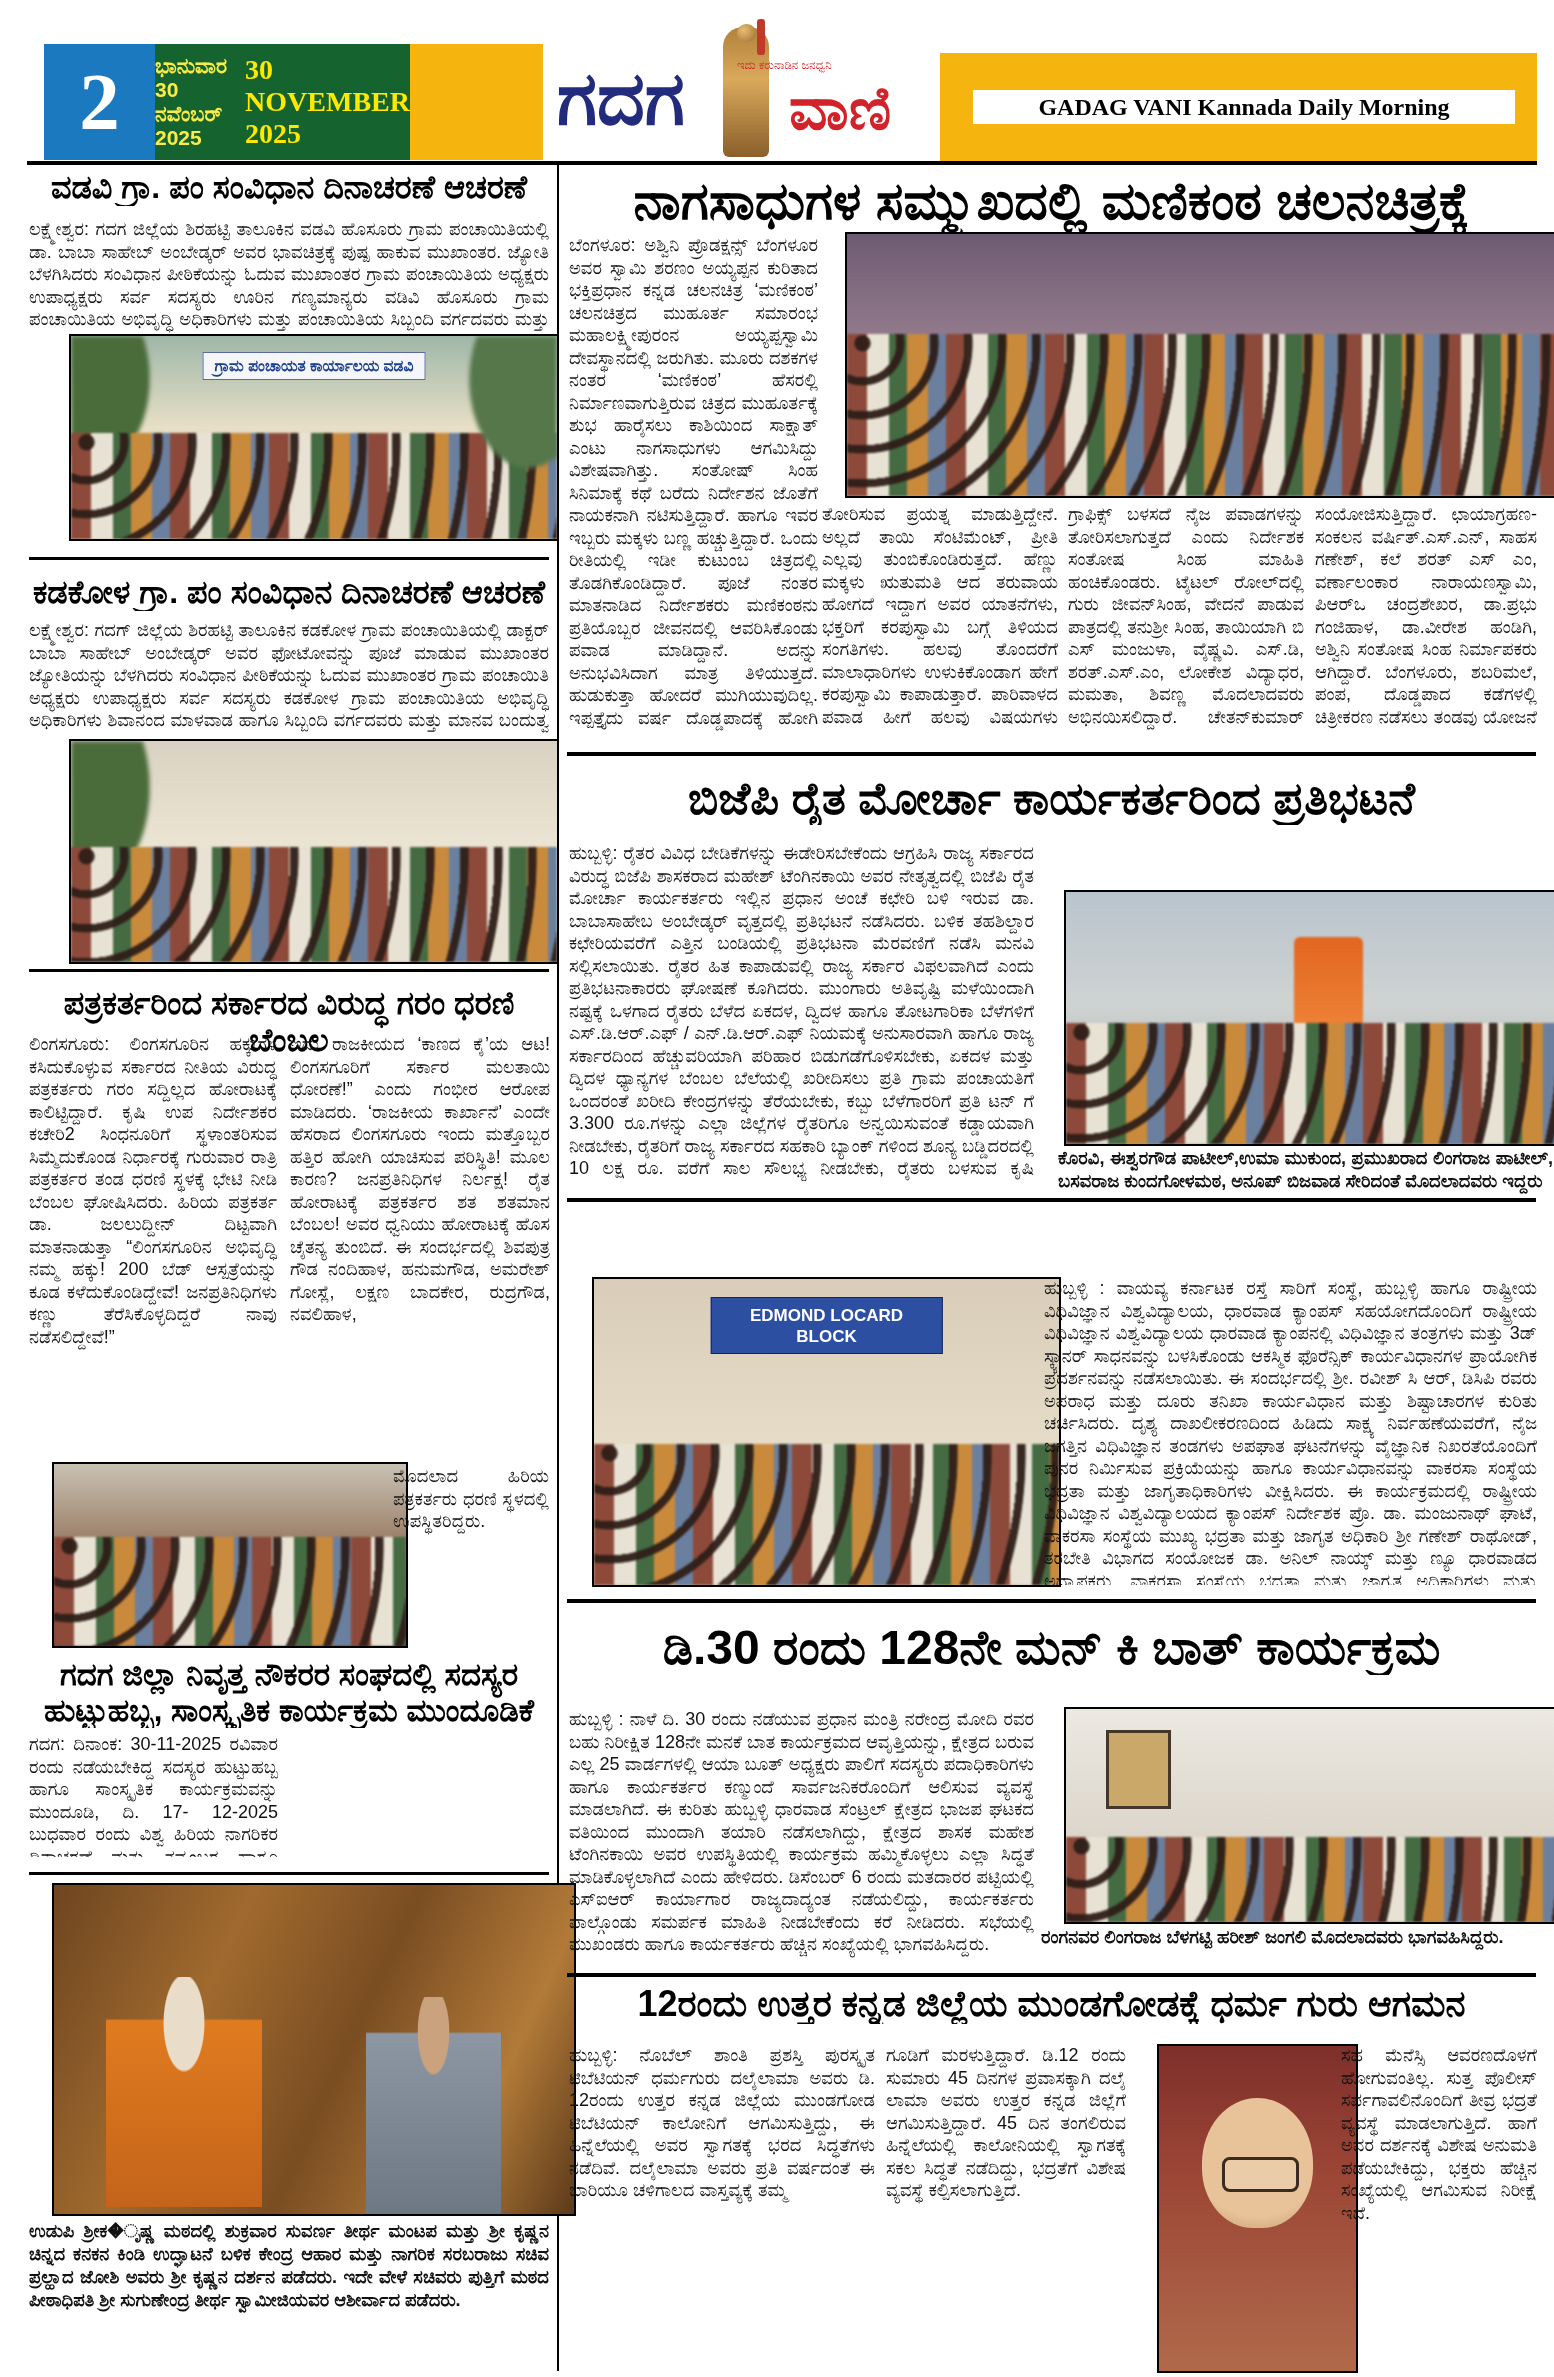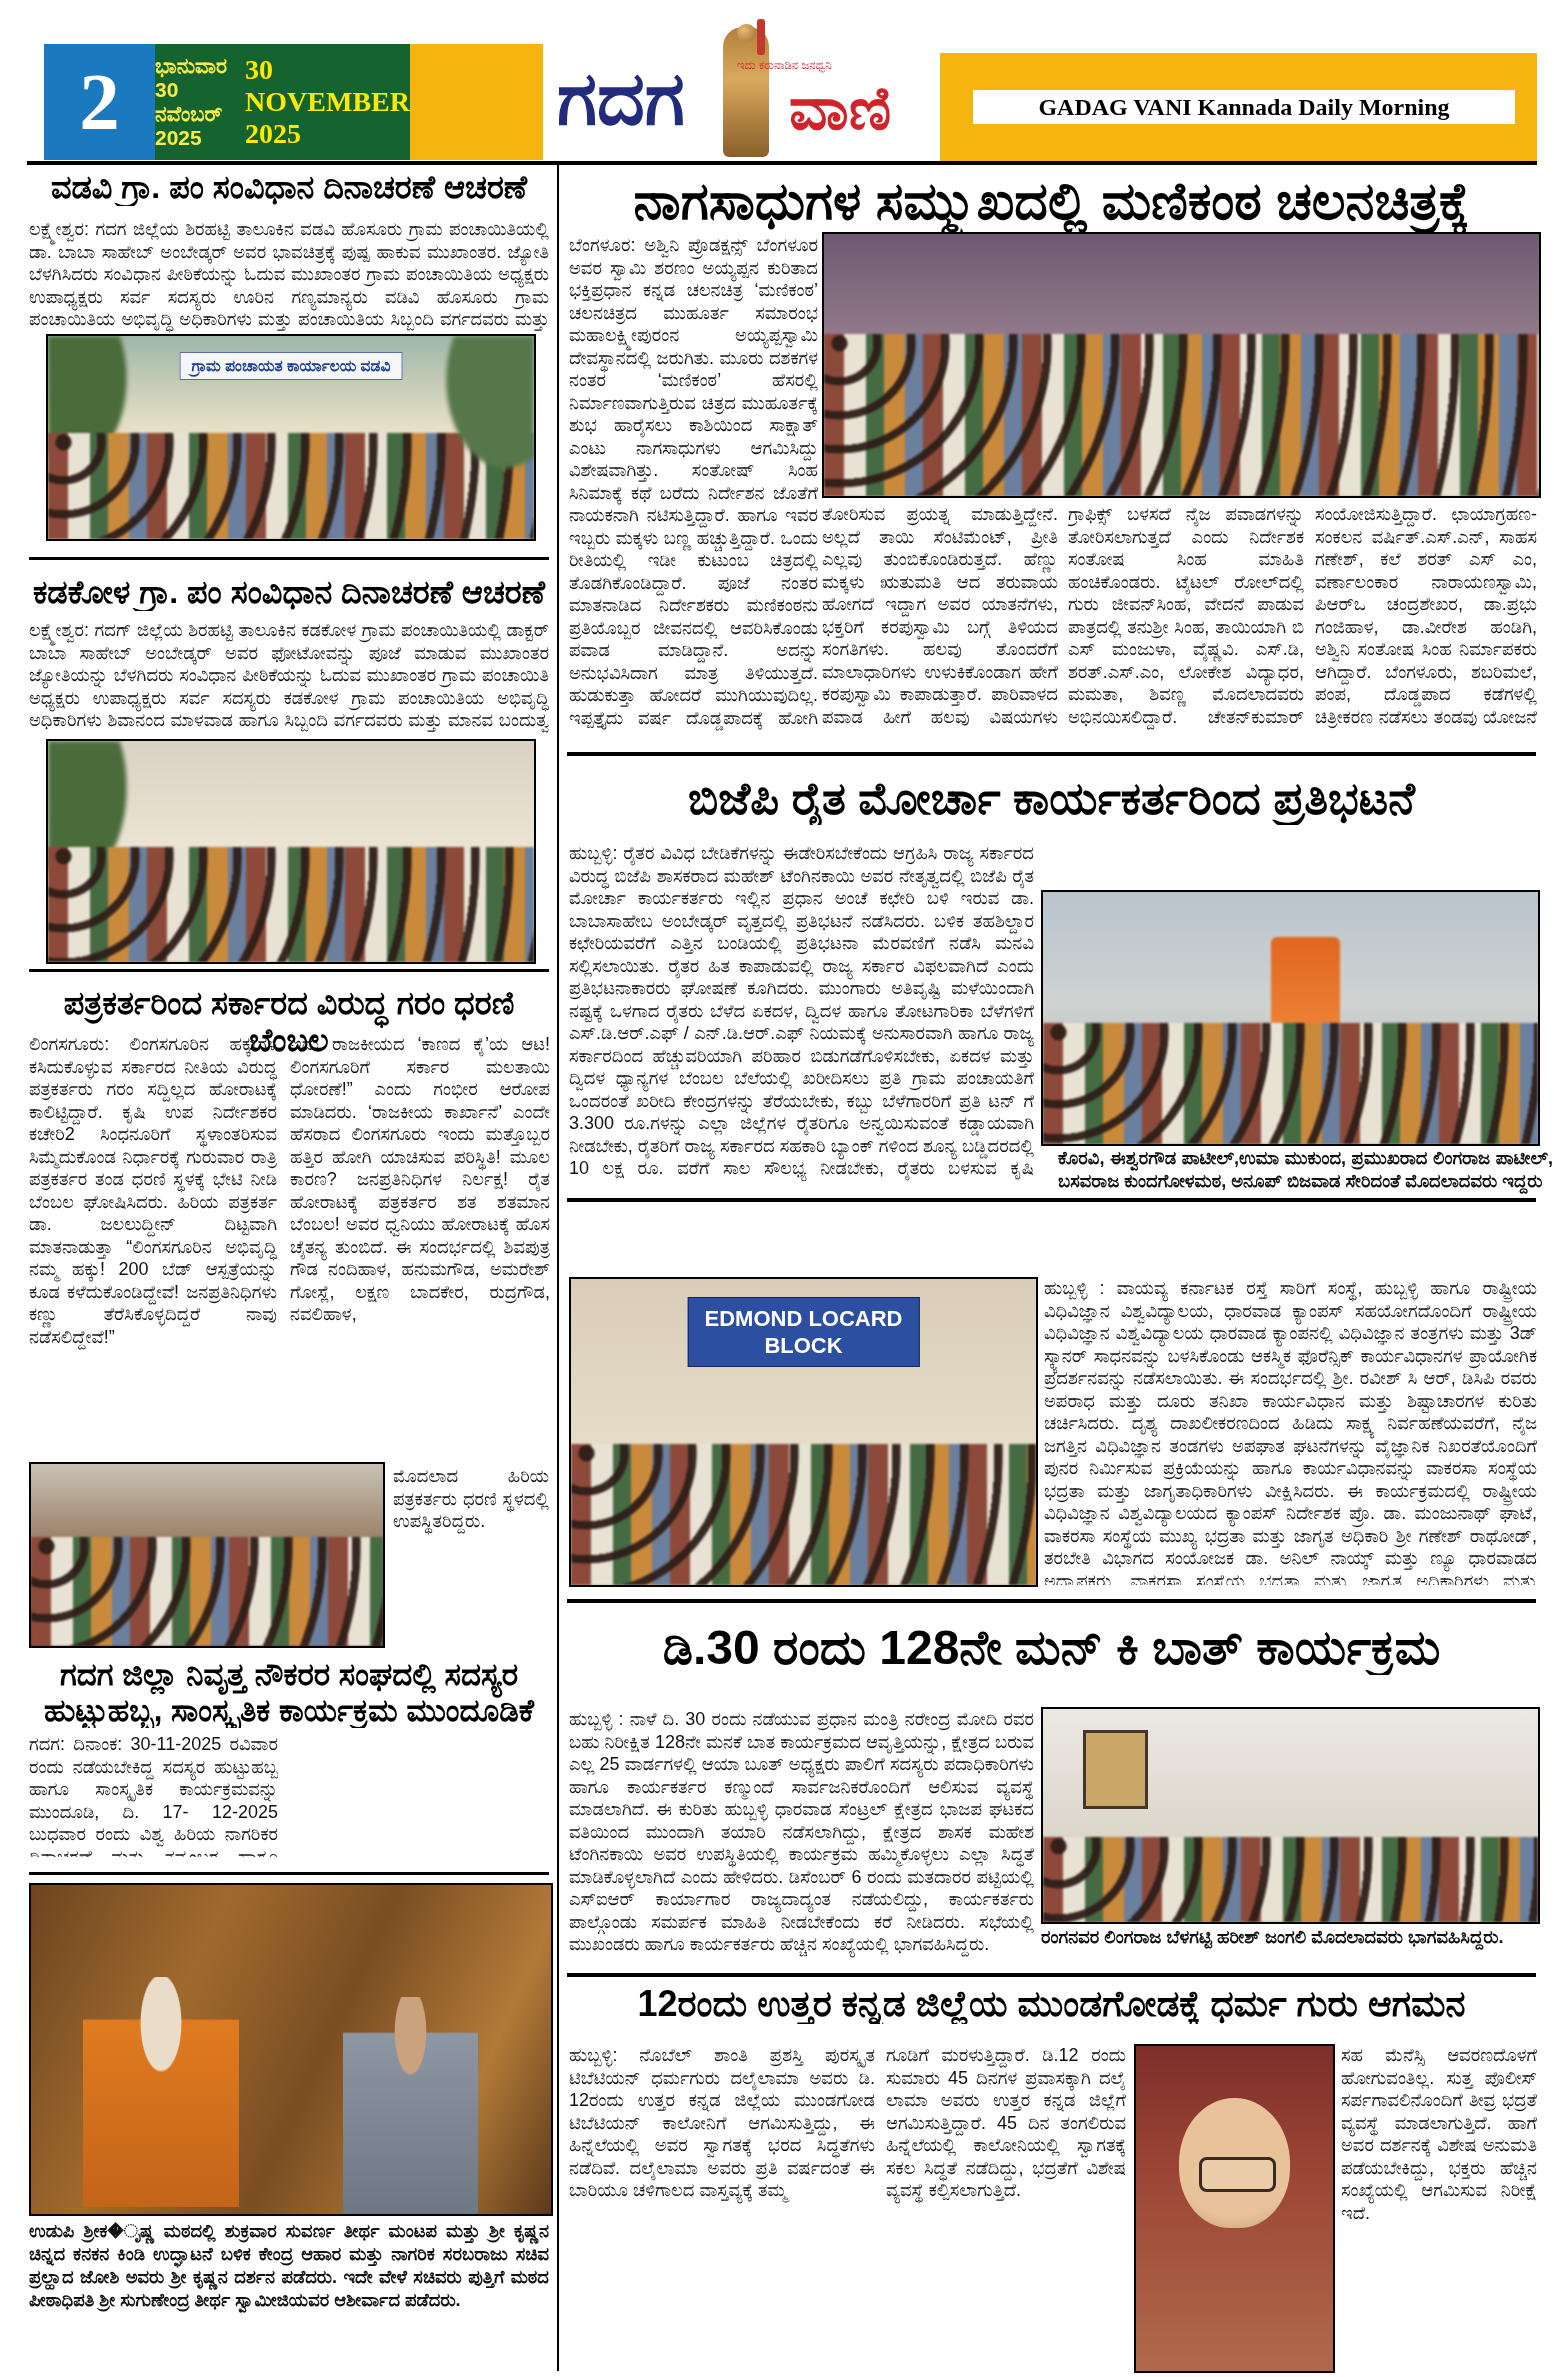--- a/index.html
+++ b/index.html
@@ -27,21 +27,21 @@
           background:radial-gradient(circle at 35% 35%,#e7bd72,#9a6c30);}
   .statue::after{content:"";position:absolute;left:34px;top:-7.7px;width:7.7px;height:36px;background:#c03a2b;border-radius:3.1px;}
   
   .hr{position:absolute;background:#000;height:3.9px;}
   .vr{position:absolute;background:#000;width:2.3px;}
   
   .hl{position:absolute;font-weight:bold;color:#000;text-align:center;line-height:1.15;overflow:hidden;}
   .bt{position:absolute;font-size:18px;line-height:22.5px;text-align:justify;overflow:hidden;font-weight:500;}
   .cap{position:absolute;font-size:18px;line-height:23px;font-weight:bold;text-align:justify;overflow:hidden;}
   
-  .ph{position:absolute;border:2.3px solid #000;overflow:hidden;}
+  .ph{position:absolute;border:2.3px solid #000;overflow:hidden;margin-left:23px;}
   .heads{position:absolute;left:0;right:0;bottom:0;height:52%;
      background:
        repeating-radial-gradient(circle at 15.5px 9.3px, rgba(46,30,24,.95) 0 7.7px, rgba(46,30,24,0) 8.5px 34px),
        repeating-linear-gradient(90deg,#8d4a3a 0 20px,#e8e2d4 20px 42px,#456b43 42px 60px,#c98a3c 60px 81px,#6b7f9e 81px 99px);
      filter:blur(0.8px);}
   .ph-a1{left:46px;top:334px;width:486px;height:203px;
      background:linear-gradient(180deg,#9fb7a8 0%,#e7dfc6 45%,#cdbd9d 100%);}
   .ph-a1::before,.ph-a2::before{content:"";position:absolute;left:0;top:0;width:18%;height:70%;
      background:radial-gradient(ellipse at 30% 30%,#4a6b3a 0 60%,transparent 62%);filter:blur(2.3px);}
   .ph-a1::after{content:"";position:absolute;right:0;top:0;width:20%;height:72%;
@@ -61,21 +61,21 @@
      background:radial-gradient(ellipse at 50% 16%,#caa27e 0 16%,transparent 17%),
                 linear-gradient(180deg,transparent 16%,#8d97a4 17%,#6e7884 100%);border-radius:28px 28px 0 0;}
   .ph-aa{left:822px;top:232px;width:715px;height:262px;
      background:linear-gradient(180deg,#6d5a72 0%,#937b8c 40%,#b9a193 100%);}
   .ph-ab{left:1041px;top:890px;width:495px;height:252px;
      background:linear-gradient(180deg,#b9c4cd 0%,#cfd3d2 45%,#9aa0a2 100%);}
   .ph-ab::before{content:"";position:absolute;left:46%;top:18%;width:14%;height:46%;
      background:linear-gradient(180deg,#e2661f,#f08a3c);border-radius:6.2px;filter:blur(0.8px);}
   .ph-ac{left:569px;top:1277px;width:465px;height:306px;
      background:linear-gradient(180deg,#d9cdb9 0%,#e6dcc8 55%,#b8a98f 100%);}
-  .ph-ac .sign{top:6%;background:#2d4fa1;border-color:#16255c;color:#fff;font-size:22px;padding:6.2px 15.5px;}
+  .ph-ac .sign{top:6%;background:#2d4fa1;border-color:#16255c;color:#fff;font-size:17px;padding:6.2px 15.5px;}
   .ph-ad{left:1041px;top:1707px;width:495px;height:213px;
      background:linear-gradient(180deg,#ece9e2 0%,#dcd6cb 60%,#9c8f80 100%);}
   .ph-ad::before{content:"";position:absolute;left:8%;top:10%;width:12%;height:34%;background:#caa86a;border:3.1px solid #44372a;}
   .ph-ae{left:1134px;top:2044px;width:197px;height:325px;
      background:linear-gradient(180deg,#7e2f2a 0%,#9c4636 40%,#b06a4a 100%);}
   .ph-ae::before{content:"";position:absolute;left:22%;top:16%;width:56%;height:40%;border-radius:50% 50% 46% 46%;
      background:radial-gradient(circle at 50% 38%,#e8c39a 0 70%,#c79a6c 100%);}
   .ph-ae::after{content:"";position:absolute;left:32%;top:34%;width:36%;height:9%;
      border:3.1px solid #3a2a20;border-radius:7.7px;background:rgba(255,255,255,.15);}
 </style>

